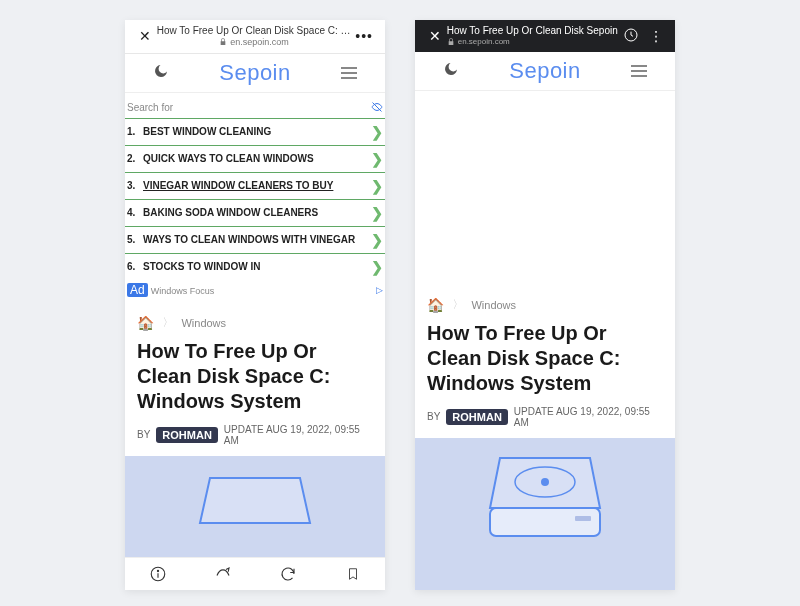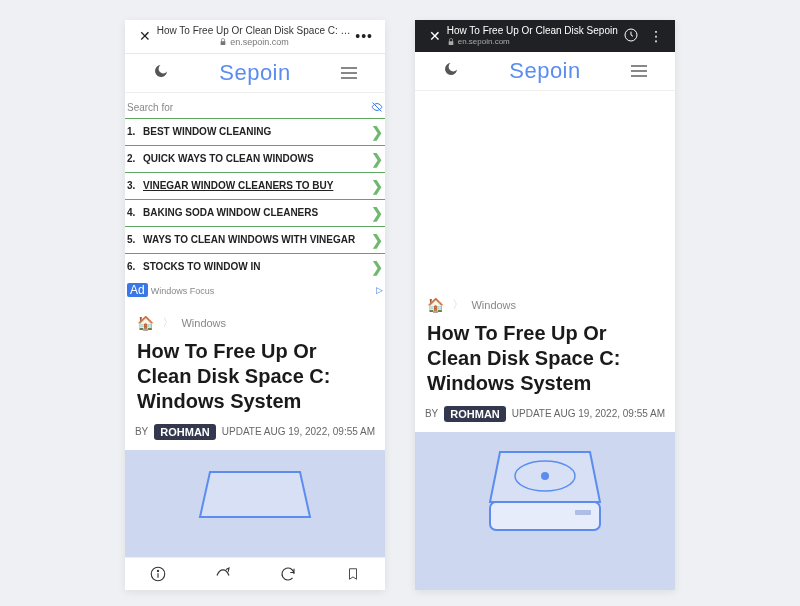--- a/index.html
+++ b/index.html
@@ -176,25 +176,24 @@
   h1.article-title {
     font-size: 20px;
     font-weight: 700;
     color: #1a1a1a;
     margin: 4px 12px 10px;
     line-height: 1.25;
   }
   .byline {
     font-size: 10px;
     color: #666;
-    padding: 0 1px 10px;
+    padding: 0 12px 10px;
     display: flex;
     align-items: center;
     gap: 6px;
-    justify-content: center;
   }
   .author-pill {
     background: #33384f;
     color: #fff;
     font-size: 11px;
     padding: 2px 6px;
     border-radius: 3px;
     font-weight: 600;
   }
 

